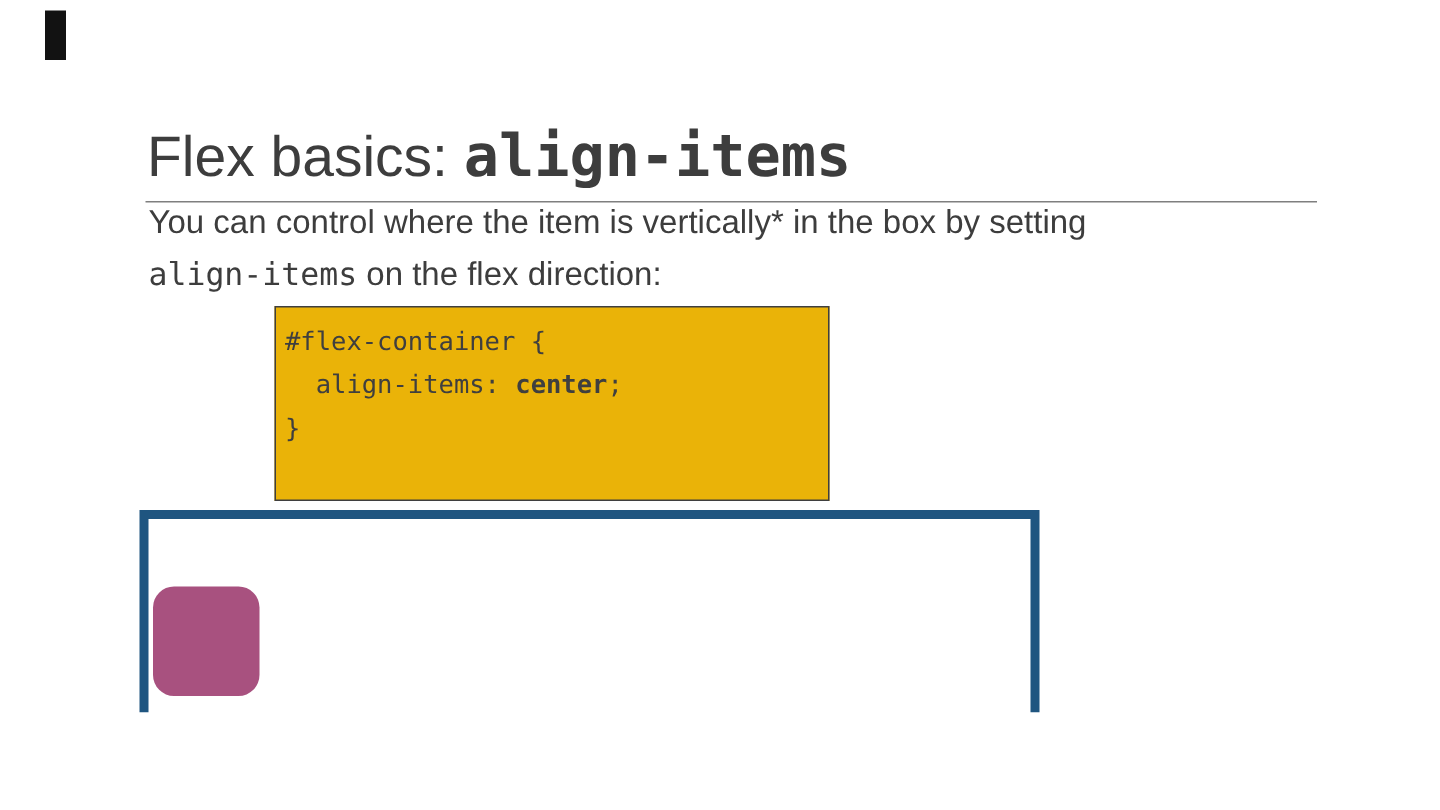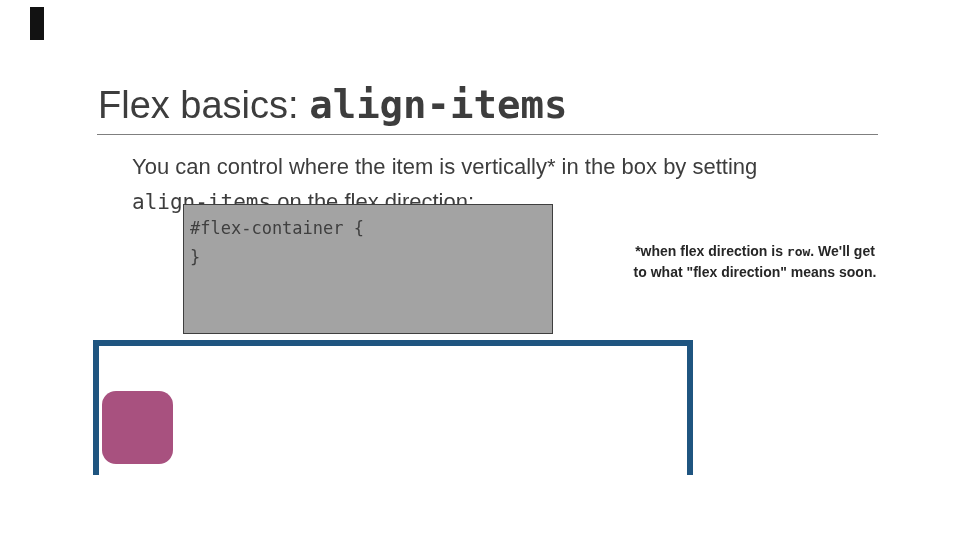--- a/index.html
+++ b/index.html
@@ -39,37 +39,36 @@
   .divider {
     position: absolute;
     left: 97px; top: 134px;
     width: 781px; height: 0;
     border-top: 1px solid #7f7f7f;
   }
 
   
   .intro {
     position: absolute;
-    left: 99px; top: 149px;
+    left: 99px; top: 130px;
     font-size: 22px;
     line-height: 35px;
     color: #3d3d3d;
     white-space: nowrap;
-    margin-left: 33px;
   }
   .intro .mono { font-size: 21px; }
 
   
   .code-box {
     position: absolute;
     left: 183px; top: 204px;
     width: 370px; height: 130px;
     box-sizing: border-box;
     border: 1px solid #3f3f3f;
-    background: #a3a3a3;
+    background: #eab308;
     padding: 9px 0 0 6px;
   }
   .code-line {
     font-family: "DejaVu Sans Mono", "Liberation Mono", monospace;
     font-size: 17px;
     line-height: 29px;
     color: #3f3f3f;
     white-space: pre;
   }
   .code-line b { font-weight: 700; }
@@ -130,27 +129,24 @@
 
   <div class="divider"></div>
 
   <div class="intro">
     <span>You can control where the item is vertically* in the box by setting</span><br>
     <span class="mono">align-items</span><span> on the flex direction:</span>
   </div>
 
   <div class="code-box">
     <div class="code-line">#flex-container {</div>
+    <div class="code-line"><span>  align-items: </span><b>center</b><span>;</span></div>
     <div class="code-line">}</div>
   </div>
 
-  <div class="note">
-    <span>*when flex direction is </span><span class="mono">row</span><span>. We'll get</span><br>
-    <span>to what "flex direction" means soon.</span>
-  </div>
 
   <div class="demo-box">
     <div class="flex-item"></div>
   </div>
 
   <div class="bottom-bar">
     <div class="bottom-bar-strip"></div>
   </div>
 
 </div>

